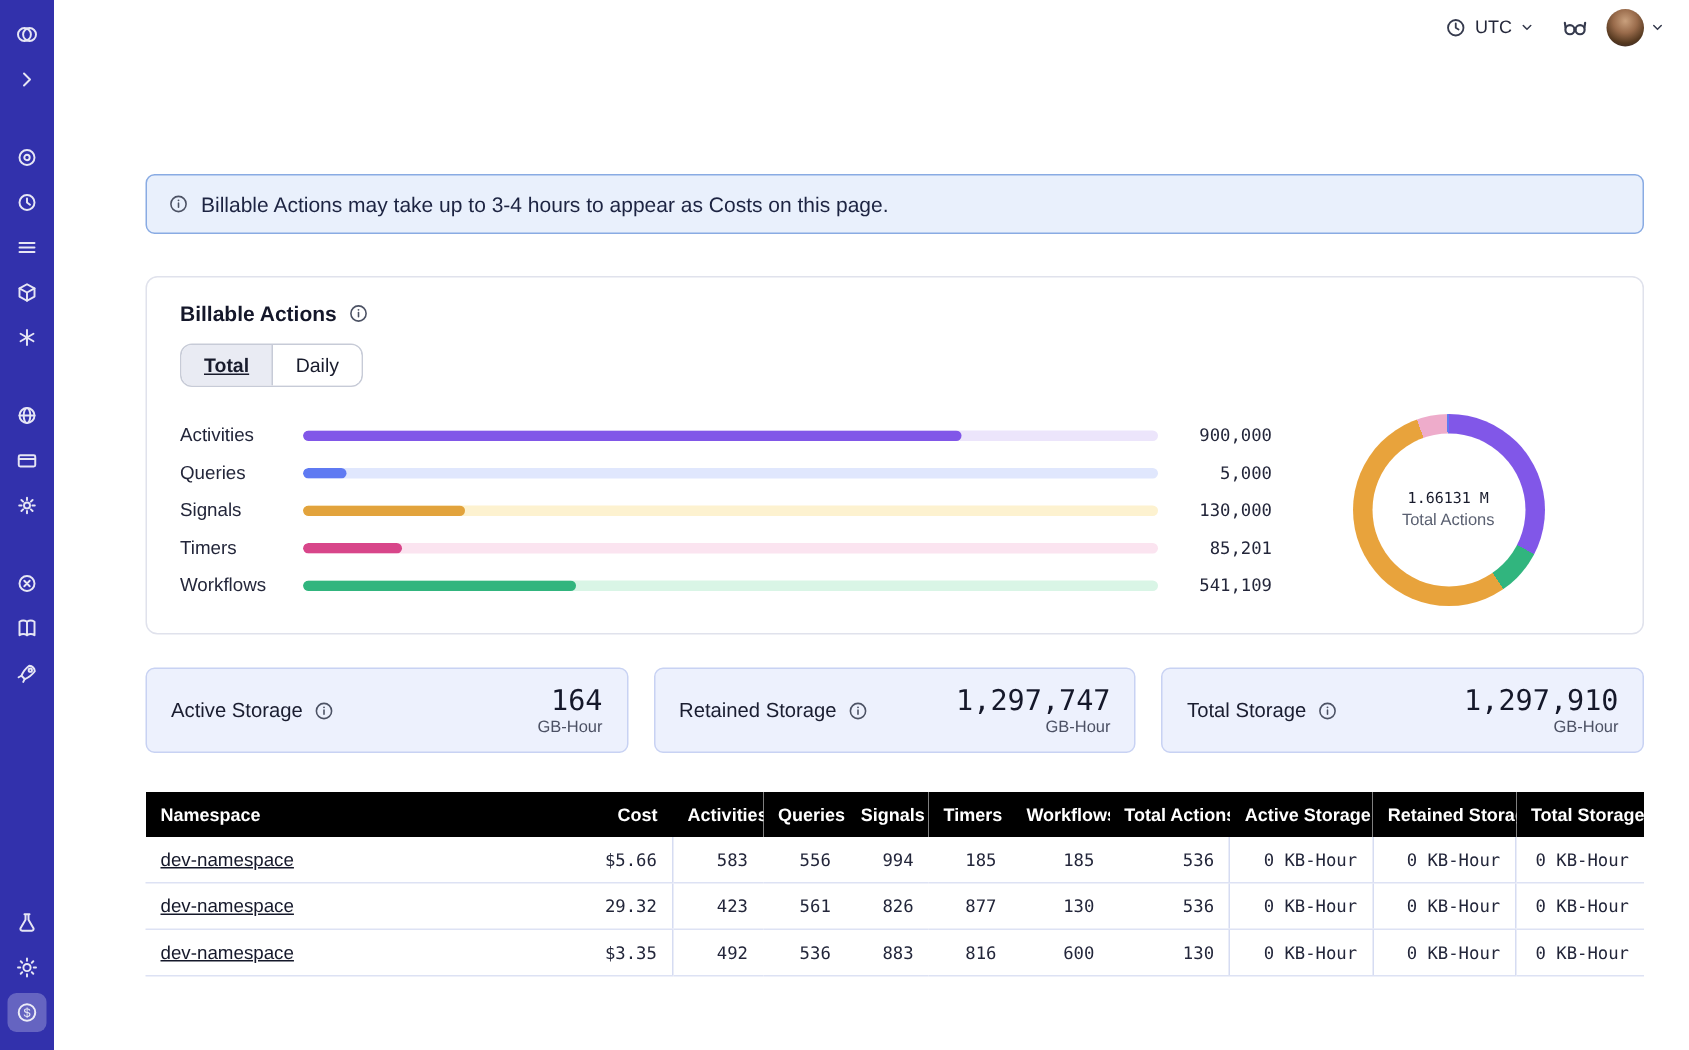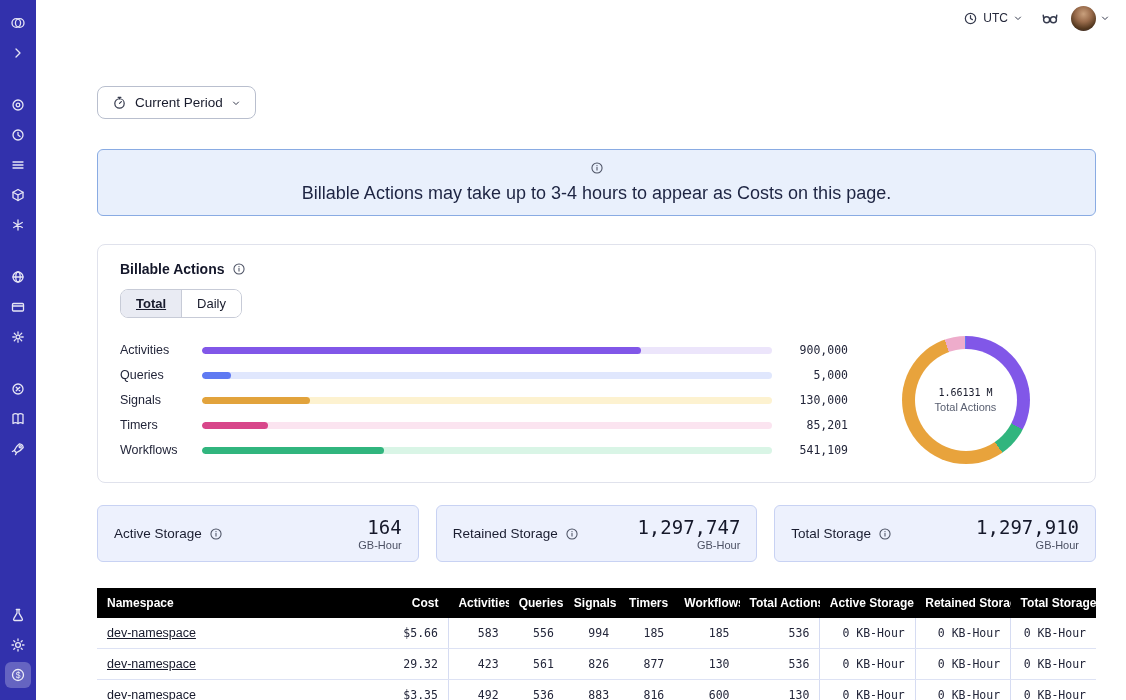--- a/index.html
+++ b/index.html
@@ -25,21 +25,21 @@
   .avatar { width:25px; height:25px; border-radius:50%; display:inline-block;
             background:radial-gradient(circle at 50% 32%, #c9a07d 0%, #996b4b 38%, #54381f 70%, #2d2432 100%); }
 
   .content { padding:50px 30px 0 61px; }
 
   .page-head { display:flex; justify-content:space-between; align-items:flex-start; }
   h1.page-title { margin:0; font-size:26px; font-weight:600; letter-spacing:-.2px; color:#14172a; }
   .page-sub { margin-top:7px; font-size:11px; color:#3f4559; }
   .period-btn { display:flex; align-items:center; gap:8px; padding:8px 14px; background:#fff; border:1px solid #b9bfce; border-radius:8px; cursor:pointer; font-size:13.5px; color:#181b2c; font-family:inherit; }
 
-  .banner { margin-top:30px; display:flex; align-items:center; gap:8px; background:#e9f0fc; border:1px solid #89abe3; border-radius:6px; padding:11px 14px; font-size:18px; color:#1d2442;flex-direction:column; }
+  .banner { margin-top:30px; display:flex; align-items:center; gap:8px; background:#e9f0fc; border:1px solid #89abe3; border-radius:6px; padding:11px 14px; font-size:14px; color:#1d2442; }
 
   .ic-info { width:14px; height:14px; fill:none; stroke:#4c5264; stroke-width:1.2; stroke-linecap:round; flex:none; }
   .ic-info .dot { fill:#4c5264; stroke:none; }
 
   
   .card { margin-top:28px; background:#fff; border:1px solid #e0e2ec; border-radius:8px; padding:16px 22px 18px; }
   .card-title-row { display:flex; align-items:center; gap:7px; font-size:14px; font-weight:600; color:#14172a; }
   .tabs { display:inline-flex; margin-top:12px; border:1px solid #c7cbd7; border-radius:8px; overflow:hidden; }
   .tab { font-size:13px; padding:6px 15px; background:#fff; border:none; cursor:pointer; color:#181b2c; font-family:inherit; }
   .tab:first-child { border-right:1px solid #c7cbd7; }
@@ -213,30 +213,20 @@
         <span class="avatar"></span>
         <svg class="chev" viewBox="0 0 16 16">
             <path d="M4 6.5l4 4 4-4"></path>
           </svg>
       </button>
     </header>
 
     <div class="content">
 
       <div class="page-head">
-        <button class="period-btn">
-          <svg class="top-ic" viewBox="0 0 16 16">
-              <circle cx="8" cy="9" r="5"></circle>
-              <path d="M6.5 2.5h3M8 2.5v1.6M8 9l2-2"></path>
-            </svg>
-          <span>Current Period</span>
-          <svg class="chev" viewBox="0 0 16 16">
-              <path d="M4 6.5l4 4 4-4"></path>
-            </svg>
-        </button>
       </div>
 
       <div class="banner">
         <svg class="ic-info" viewBox="0 0 16 16">
             <circle cx="8" cy="8" r="5.8"></circle>
             <path d="M8 7.3v3.1"></path>
             <circle class="dot" cx="8" cy="5.2" r=".7"></circle>
           </svg>
         <span>Billable Actions may take up to 3-4 hours to appear as Costs on this page.</span>
       </div>

